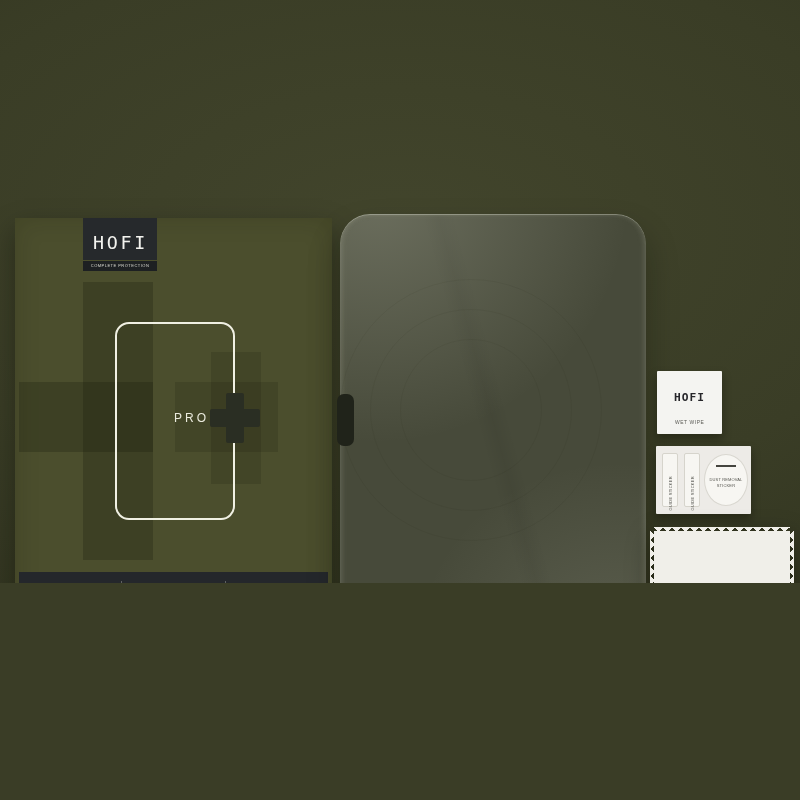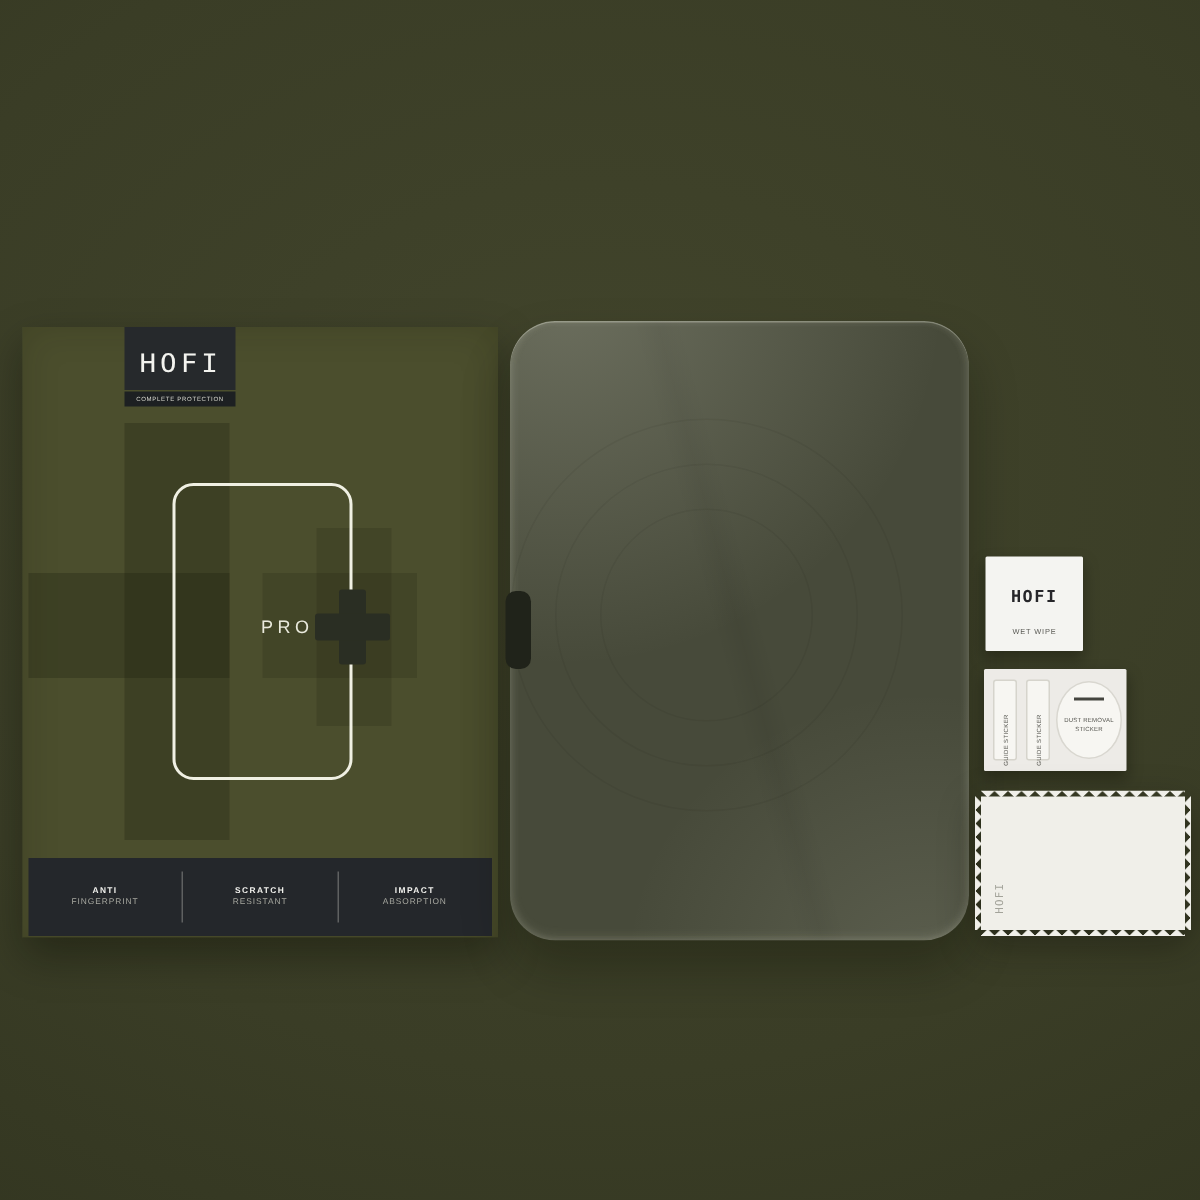--- a/index.html
+++ b/index.html
@@ -2,21 +2,21 @@
 <html><head>
 <meta charset="utf-8">
 <style>
   html,body{margin:0;padding:0;}
   body{
     width:800px;height:800px;overflow:hidden;
     font-family:"Liberation Sans", sans-serif;
     background:#3a3d26;
   }
   .scene{
-    position:relative;width:800px;height:800px;overflow:hidden;
+    position:relative;width:800px;height:583px;overflow:hidden;
     background:
       radial-gradient(120% 95% at 50% 40%, #42452c 0%, #3a3d26 52%, #2e311d 100%);
   }
   
   .box{
     position:absolute;left:15px;top:218px;width:317px;height:407px;
     background:#4b4e2d;
     box-shadow:0 12px 26px rgba(8,10,2,0.38), inset 0 0 24px rgba(20,22,8,0.18);
   }
   .cross{position:absolute;background:rgba(24,27,10,0.26);}

